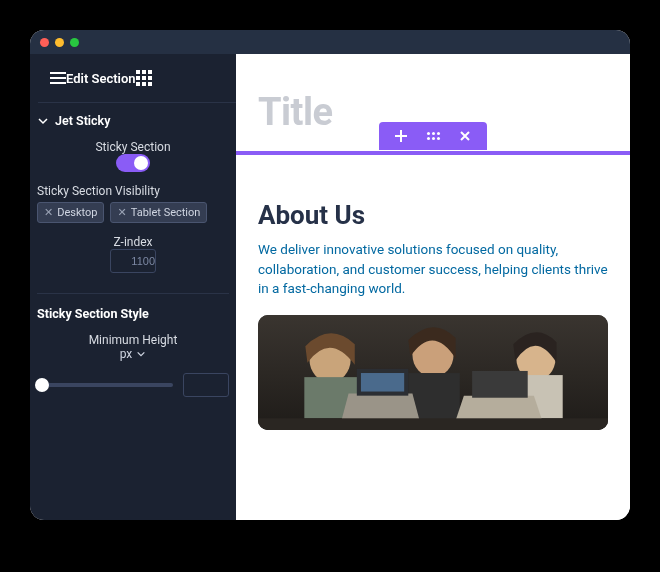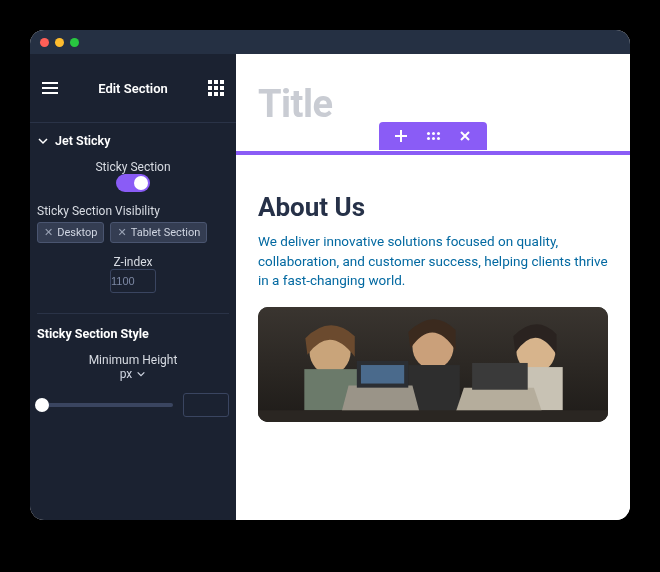--- a/index.html
+++ b/index.html
@@ -2,43 +2,43 @@
 <html><head>
 <meta charset="utf-8">
 <style>
   * { box-sizing: border-box; margin: 0; padding: 0; }
   body { background: #000; font-family: -apple-system, BlinkMacSystemFont, "Segoe UI", Roboto, sans-serif; width: 660px; height: 572px; overflow: hidden; }
   .app-window { position: absolute; top: 30px; left: 30px; width: 600px; height: 490px; border-radius: 14px; overflow: hidden; background: #fff; box-shadow: 0 4px 30px rgba(0,0,0,0.3); }
   .titlebar { background: #253043; height: 24px; display: flex; align-items: center; padding: 0 10px; gap: 6px; }
   .tl-dot { width: 9px; height: 9px; border-radius: 50%; }
   .main { display: flex; height: calc(100% - 24px); }
   .sidebar { width: 206px; background: #1b2231; color: #d8dce3; display: flex; flex-direction: column; }
-  .sb-header { display: flex; align-items: center; justify-content: space-between; padding: 26px 12px; border-bottom: 1px solid #2a3347; }
+  .sb-header { display: flex; align-items: center; padding: 16px 12px; border-bottom: 1px solid #2a3347; margin-left: 8px; }
   .sb-title { font-size: 13px; font-weight: 600; color: #fff; }
   .grid-icon { display: grid; grid-template-columns: repeat(3,4px); grid-template-rows: repeat(3,4px); gap: 2px; }
   .grid-icon span { background: #fff; width: 4px; height: 4px; }
   .hamburger { display: flex; flex-direction: column; gap: 3px; }
   .hamburger span { display: block; width: 16px; height: 2px; background: #fff; }
   .sb-body { padding: 10px 7px; font-size: 12px; display: flex; flex-direction: column; gap: 12px; }
   .acc-header { display: flex; align-items: center; gap: 6px; font-weight: 600; color:#fff; font-size:12.5px; }
   .row { display: flex; align-items: center; justify-content: space-between; flex-direction: column; }
   .label { color: #d8dce3; font-size: 12px; }
   .toggle { width: 34px; height: 18px; background: #8a5cf6; border-radius: 10px; position: relative; }
   .toggle::after { content:""; position:absolute; right:2px; top:2px; width:14px; height:14px; background:#fff; border-radius:50%; }
   .tags { display: flex; gap: 6px; margin-top: 4px; }
   .tag { background: #343d52; border: 1px solid #4a5570; border-radius: 3px; padding: 3px 6px; font-size: 11px; display: flex; align-items: center; gap: 4px; color:#cfd5e1; }
   .tag-x { color:#9aa3b5; font-size:11px; }
-  .num-input { width: 46px; height: 24px; background: transparent; border: 1px solid #3a4560; color: #7c88a3; text-align: left; border-radius: 3px; font-size: 11px; }
+  .num-input { width: 46px; height: 24px; background: transparent; border: 1px solid #3a4560; color: #7c88a3; text-align: right; border-radius: 3px; font-size: 11px; }
   .slider-row { display:flex; align-items:center; gap:10px; }
   .slider { position: relative; flex:1; height: 4px; background: #3a4560; border-radius: 2px; }
   .slider .thumb { position:absolute; left:0; top:50%; transform:translate(-2px,-50%); width:14px; height:14px; background:#fff; border-radius:50%; }
   .divider { border-top:1px solid #2a3347; margin-top:8px; }
   .section-title { font-weight:700; color:#fff; font-size:12.5px; }
   .unit { display:flex; align-items:center; gap:4px; color:#cfd5e1; font-size:12px; }
-  .canvas { flex:1; background:#fff; position:relative; padding: 28px 22px; }
+  .canvas { flex:1; background:#fff; position:relative; padding: 36px 22px; }
   .title-placeholder { font-size: 38px; font-weight: 700; color: #c9ccd3; letter-spacing: -0.5px; }
   .section-toolbar { position:absolute; left:50%; transform:translateX(-50%); top:68px; background:#8a5cf6; border-radius:4px 4px 0 0; display:flex; gap:16px; padding:6px 14px; }
   .st-icon { color:#fff; display:flex; align-items:center; justify-content:center; width:16px; height:16px; }
   .purple-bar { position:absolute; left:0; right:0; top:97px; height:4px; background:#8a5cf6; }
   .content { margin-top: 66px; }
   .h2 { font-size: 26px; font-weight: 700; color: #263148; margin-bottom: 10px; }
   .body-text { font-size: 13.5px; line-height: 1.45; color: #0369a1; margin-bottom: 16px; }
   .photo { width: 100%; height: 115px; border-radius: 10px; overflow:hidden; background:#2b2b2b; position:relative; }
   .photo svg { width:100%; height:100%; display:block; }
   .dots-icon { display:grid; grid-template-columns:repeat(3,3px); grid-template-rows:repeat(2,3px); gap:2px; }

